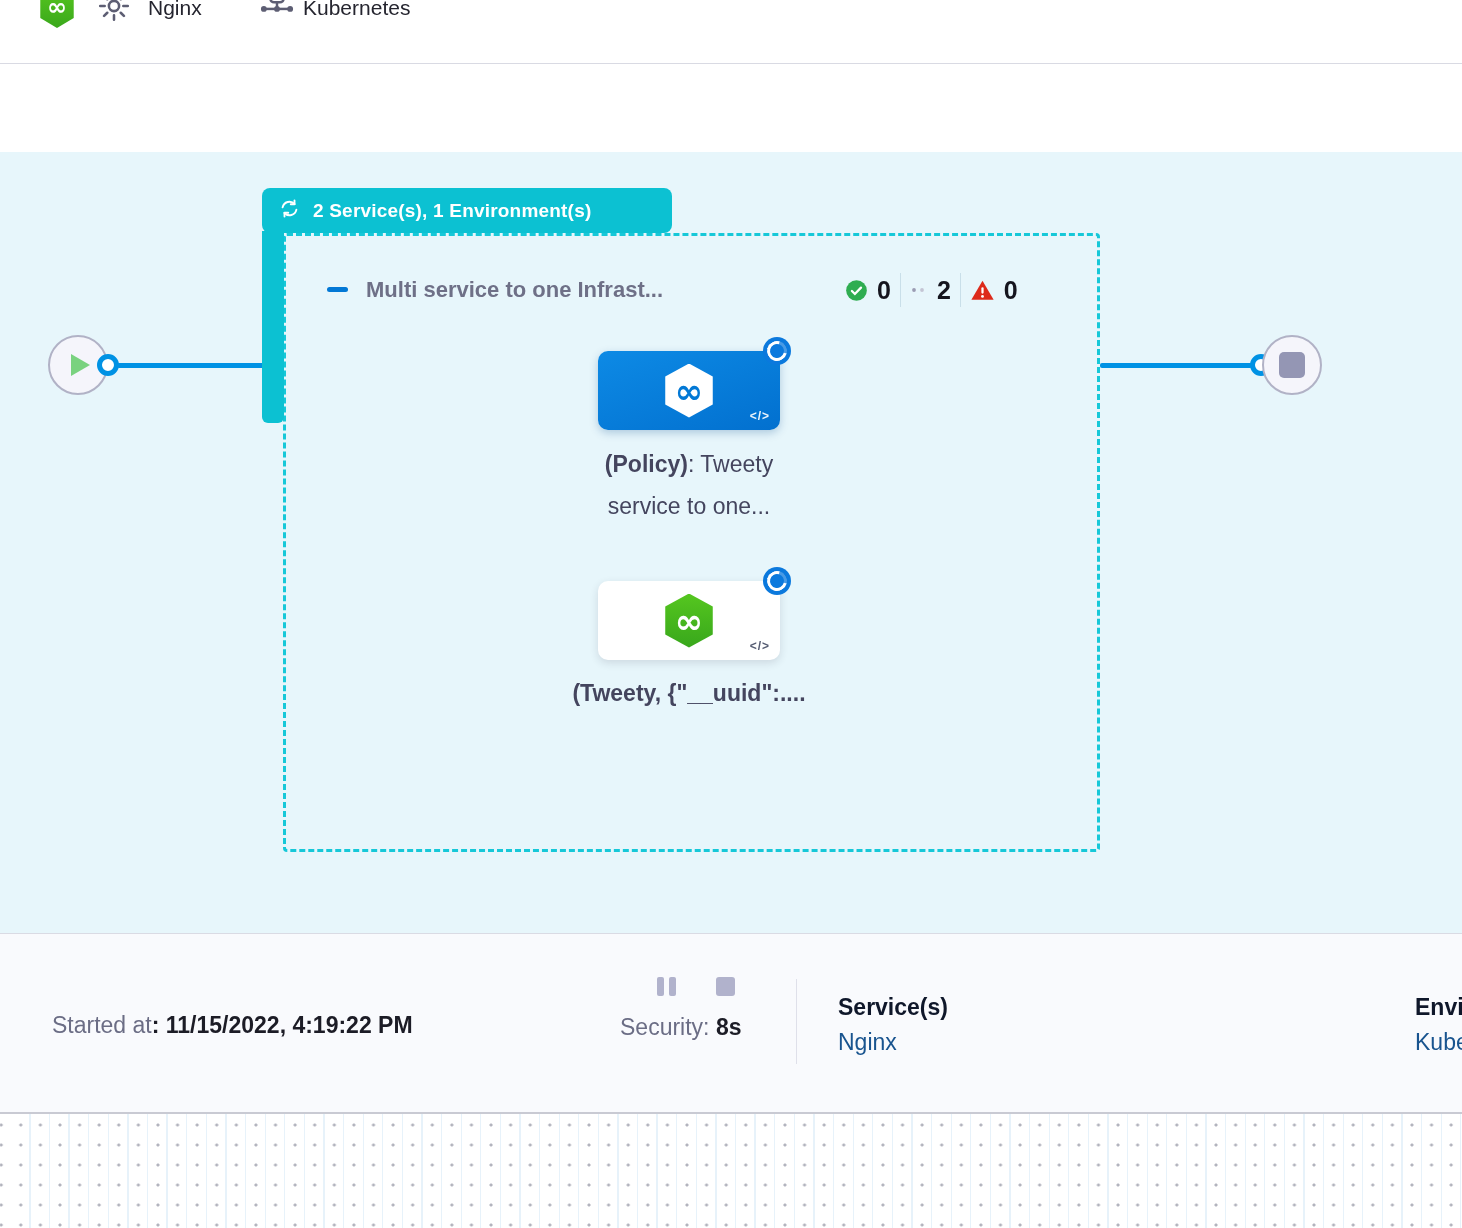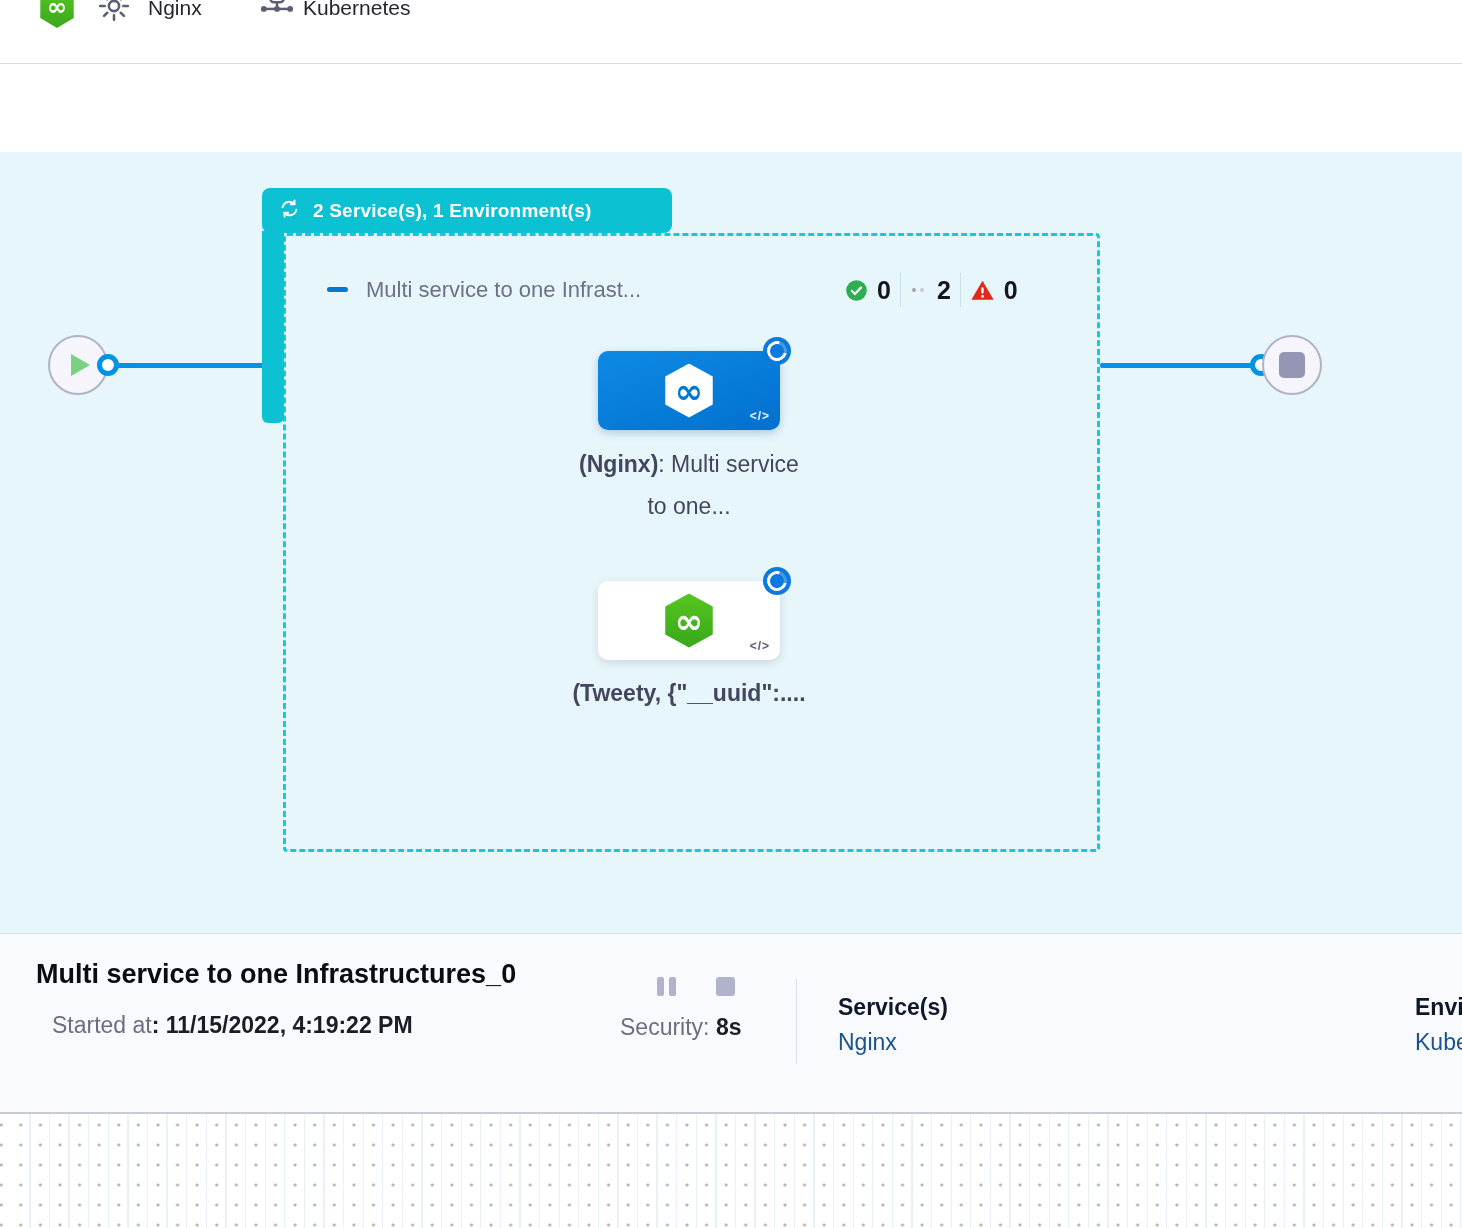--- a/index.html
+++ b/index.html
@@ -35,21 +35,21 @@
   .conn-dot{width:12px;height:12px;background:#fff;border:5px solid #0092e4;border-radius:50%;}
   .flow-line{height:5px;background:#0092e4;border-radius:2px;}
 
   .group-badge{left:262px;top:188px;width:410px;height:45px;background:#0cc1d2;border-radius:8px;
                display:flex;align-items:center;gap:12px;padding-left:16px;box-sizing:border-box;z-index:3;}
   .group-badge-label{color:#fff;font-size:19px;font-weight:600;letter-spacing:.2px;}
   .group-strip{left:262px;top:231px;width:22px;height:192px;background:#0cc1d2;border-radius:0 0 6px 6px;z-index:2;}
   .dashed-box{left:283px;top:233px;width:817px;height:619px;border:3px dashed #16c8d8;border-radius:4px;box-sizing:border-box;z-index:1;}
 
   .minus-bar{left:327px;top:287px;width:21px;height:5px;background:#0278d5;border-radius:3px;}
-  .stage-title{left:366px;top:277px;font-size:22px;color:#6e7087;font-weight:400;}
+  .stage-title{left:366px;top:277px;font-size:22px;color:#6e7087;font-weight:700;}
   .counts{left:845px;top:271px;height:38px;display:flex;align-items:center;gap:9px;}
   .count-num{font-size:25px;font-weight:600;color:#15151e;}
   .count-div{width:1px;height:34px;background:#c9dfe9;}
 
   .svc-node{width:182px;height:79px;border-radius:10px;display:flex;align-items:center;justify-content:center;}
   .node-blue{background:linear-gradient(160deg,#0d8ae5,#0270cf);box-shadow:0 3px 8px rgba(4,70,141,.25);}
   .node-white{background:#fff;box-shadow:0 3px 8px rgba(40,41,61,.14);}
   .hex-node{width:54px;height:54px;}
   .hex-white{background:#fff;color:#0278d5;}
   .hex-green{background:linear-gradient(180deg,#55c61f,#38a71c);color:#fff;}
@@ -206,21 +206,21 @@
   </div>
 
   <div class="abs svc-node node-blue" style="left:598px;top:199px;">
     <div class="hex hex-node hex-white">
       <span class="inf" style="font-size:34px;">∞</span>
     </div>
     <span class="code-tag" style="color:rgba(255,255,255,.92);">&lt;/&gt;</span>
   </div>
   <div class="abs spinner-badge" style="left:763px;top:185px;"></div>
   <div class="abs node-label" style="left:578px;top:291px;width:222px;">
-    <b>(Nginx)</b><span>: Multi service to one...</span>
+    <b>(Policy)</b><span>: Tweety service to one...</span>
   </div>
 
   <div class="abs svc-node node-white" style="left:598px;top:429px;">
     <div class="hex hex-node hex-green">
       <span class="inf" style="font-size:34px;">∞</span>
     </div>
     <span class="code-tag" style="color:#565d73;">&lt;/&gt;</span>
   </div>
   <div class="abs spinner-badge" style="left:763px;top:415px;"></div>
   <div class="abs node-label" style="left:570px;top:520px;width:238px;font-weight:700;">
@@ -228,21 +228,20 @@
   </div>
 
   <div class="abs flow-line" style="left:1100px;top:211px;width:152px;"></div>
   <div class="abs conn-dot" style="left:1250px;top:202px;"></div>
   <div class="abs exec-circle" style="left:1262px;top:183px;">
     <span class="stop-sq"></span>
   </div>
 </div>
 
 <div class="abs footer">
-  <div class="abs f-title" style="top:25px;">Multi service to one Infrastructures_0</div>
   <div class="abs f-row" style="left:52px;top:78px;">
     <span class="f-gray">Started at</span><span class="f-dark">: 11/15/2022, 4:19:22 PM</span>
   </div>
 
   <div class="abs" style="left:657px;top:43px;display:flex;gap:5px;">
     <span class="icon-bar"></span>
     <span class="icon-bar"></span>
   </div>
   <div class="abs icon-stopbtn" style="left:716px;top:43px;"></div>
   <div class="abs f-row" style="left:620px;top:80px;">

